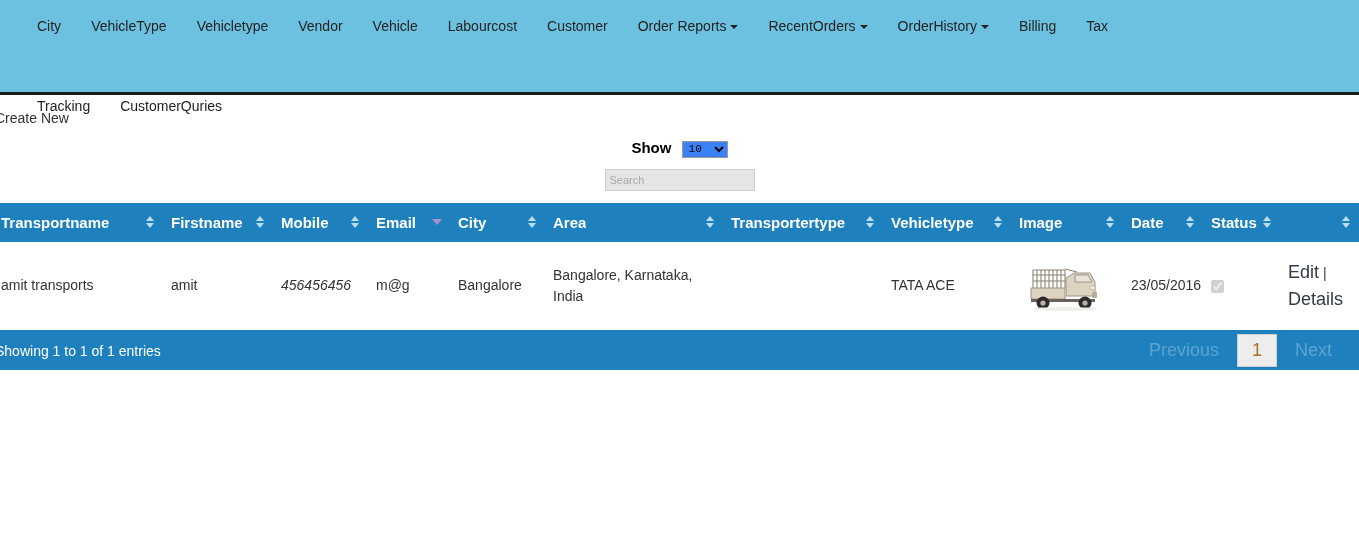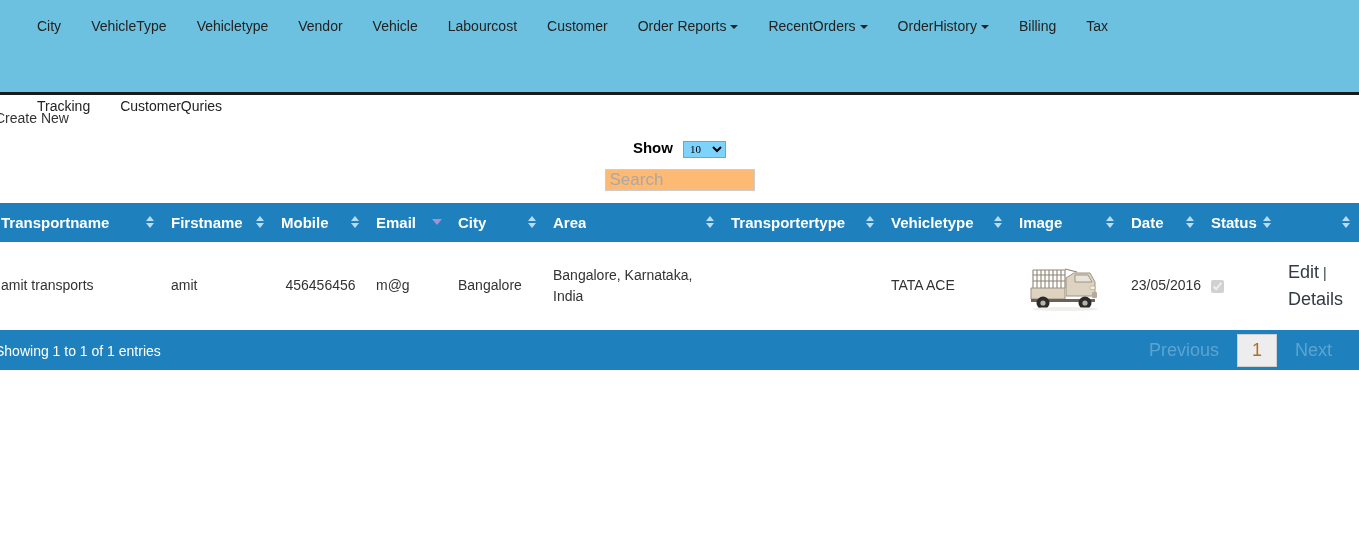--- a/index.html
+++ b/index.html
@@ -69,40 +69,40 @@
     text-align: center;
   }
   .dt-length {
     font-size: 15px;
     font-weight: bold;
     color: #000;
     display: inline-block;
     margin-bottom: 5px;
   }
   .dt-select {
-    font-family: Liberation Serif, serif;
+    font-family: Liberation Mono, monospace;
     font-size: 11px;
     color: #000;
-    background: #7dd3fc;
+    background: #3b82f6;
     border: 1px solid #999;
     padding: 0px 2px;
     margin-left: 6px;
     height: 17px;
     vertical-align: middle;
   }
   .dt-filter { margin-top: 6px; }
   .dt-search {
     width: 150px;
     height: 22px;
-    font-size: 17px;
+    font-size: 11px;
     padding: 2px 4px;
     border: 1px solid #cccccc;
     font-family: "Liberation Sans", sans-serif;
     color: #555;
-    background: #fdba74;
+    background: #e5e5e5;
   }
   .dt-search::placeholder { color: #a8a8a8; }
 
   
   .table-wrap { margin-top: 12px; width: 1172px; }
   table.dt {
     width: 1366px;
     margin-left: -7px;
     border-collapse: collapse;
     table-layout: fixed;
@@ -150,21 +150,21 @@
   table.dt tbody td {
     font-size: 14px;
     color: #333333;
     padding: 16px 8px;
     border-bottom: 2px solid #1f80be;
     vertical-align: middle;
     background: #ffffff;
     line-height: 1.45;
   }
   td.sorted-col { background: #f2f2f2; }
-  td.num { text-align: center; }
+  td.num { text-align: left; font-style: italic; }
 
   .truck-img {
     width: 96px;
     height: 56px;
     background: #ffffff;
     display: block;
   }
   .chk {
     width: 13px; height: 13px;
     margin: 0;

